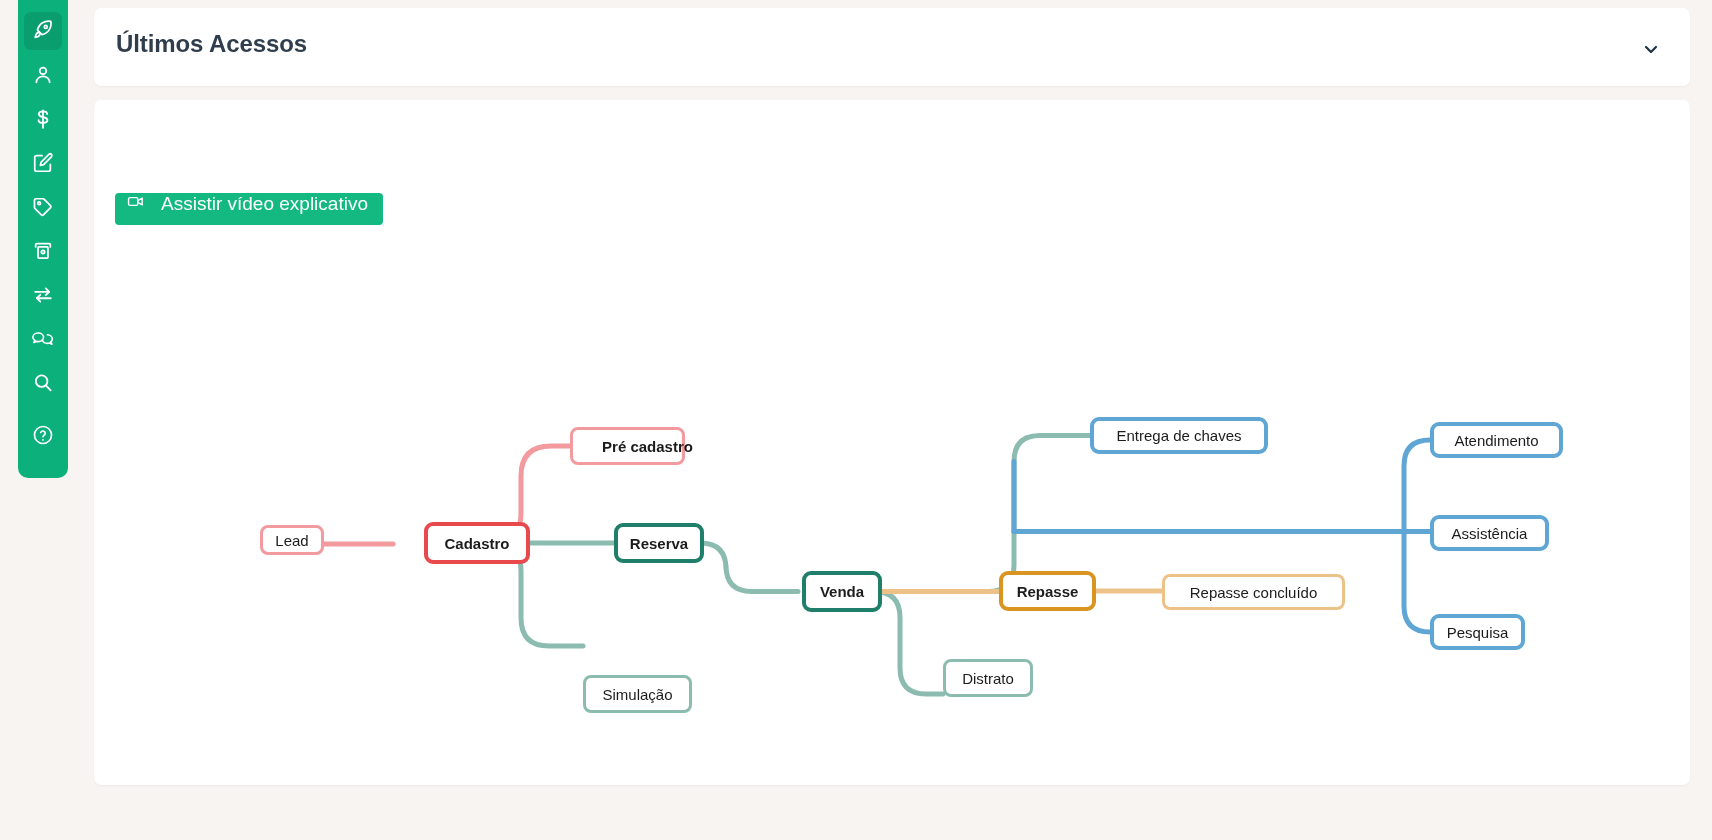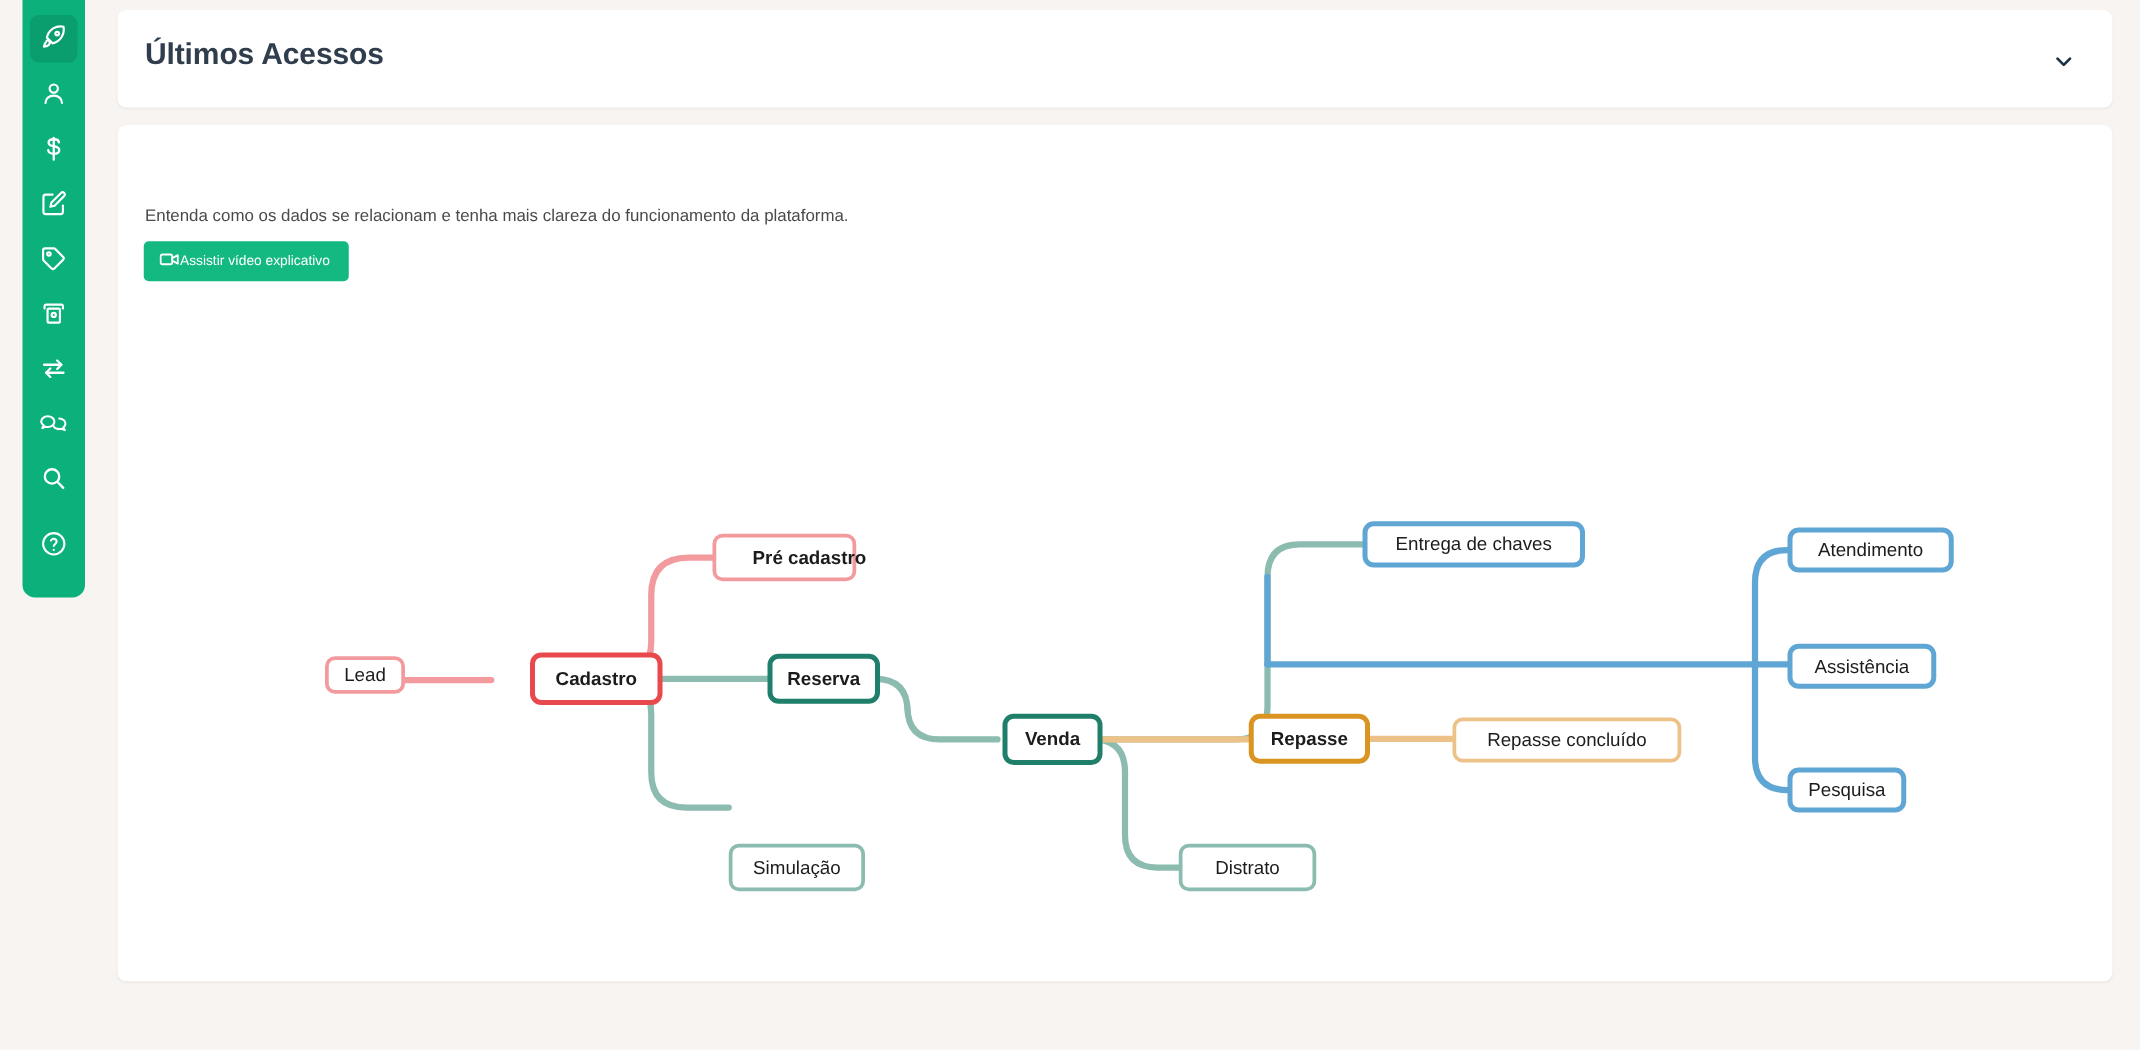--- a/index.html
+++ b/index.html
@@ -81,25 +81,24 @@
   }
   #video-btn {
     position: absolute;
     left: 21px; top: 93px;
     height: 32px;
     background: #13b981;
     color: #ffffff;
     border: none;
     border-radius: 4px;
     padding: 0 15px 0 12px;
-    font-size: 11px;
+    font-size: 19px;
     font-family: "Liberation Sans", sans-serif;
     display: flex;
-    align-items: center;
-    gap: 0;
+    gap: 17px;
     cursor: pointer;
   }
   #video-btn svg { flex: none; }
 
   
   #diagram {
     position: absolute;
     left: 0; top: 150px;
     width: 1596px; height: 520px;
   }
@@ -225,21 +224,20 @@
   <div id="acessos-title">Últimos Acessos</div>
   <div id="acessos-chevron">
     <svg width="20" height="20" viewBox="0 0 24 24" fill="none" stroke="#1c3246" stroke-width="2.6" stroke-linecap="round" stroke-linejoin="round">
       <path d="M6 9.5l6 6 6-6"></path>
     </svg>
   </div>
 </section>
 
 <section class="card" id="card-jornada">
 
-  <div id="jornada-sub">Entenda como os dados se relacionam e tenha mais clareza do funcionamento da plataforma.</div>
 
   <button id="video-btn">
     <span>
       <svg width="17" height="17" viewBox="0 0 24 24" fill="none" stroke="#ffffff" stroke-width="2" stroke-linecap="round" stroke-linejoin="round">
         <rect x="2.2" y="6.5" width="13" height="11" rx="2"></rect>
         <path d="M15.2 10.6l6.3-3.4v9.6l-6.3-3.4z"></path>
       </svg>
     </span>
     <span>Assistir vídeo explicativo</span>
   </button>
@@ -273,21 +271,21 @@
       </div>
       <div class="node weight-bold" style="left: 520px; top: 273px; width: 90px; height: 40px; border-width: 4px; border-color: rgb(31, 127, 107); border-radius: 9px;">
         <span>Reserva</span>
       </div>
       <div class="node" style="left: 489px; top: 377px; width: 109px; height: 38px; border-width: 3px; border-color: rgb(140, 188, 176); border-radius: 8px; margin-top: 48px;">
         <span>Simulação</span>
       </div>
       <div class="node weight-bold" style="left: 708px; top: 321px; width: 80px; height: 41px; border-width: 4px; border-color: rgb(31, 127, 107); border-radius: 9px;">
         <span>Venda</span>
       </div>
-      <div class="node" style="left: 849px; top: 425px; width: 110px; height: 38px; border-width: 3px; border-color: rgb(140, 188, 176); border-radius: 8px;">
+      <div class="node" style="left: 849px; top: 409px; width: 90px; height: 38px; border-width: 3px; border-color: rgb(140, 188, 176); border-radius: 8px;">
         <span>Distrato</span>
       </div>
       <div class="node weight-bold" style="left: 905px; top: 321px; width: 97px; height: 40px; border-width: 4px; border-color: rgb(217, 148, 34); border-radius: 9px;">
         <span>Repasse</span>
       </div>
       <div class="node" style="left: 996px; top: 167px; width: 178px; height: 37px; border-width: 4px; border-color: rgb(95, 166, 212); border-radius: 9px;">
         <span>Entrega de chaves</span>
       </div>
       <div class="node" style="left: 1068px; top: 324px; width: 183px; height: 36px; border-width: 3px; border-color: rgb(237, 194, 136); border-radius: 8px;">
         <span>Repasse concluído</span>

